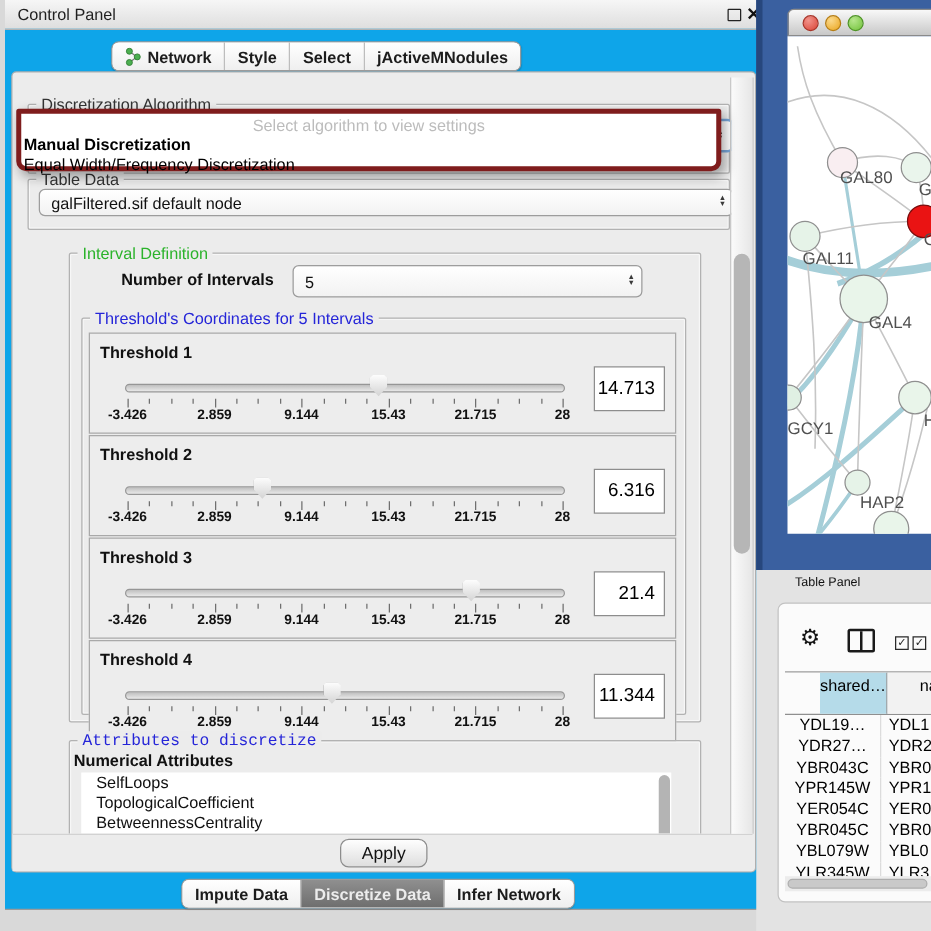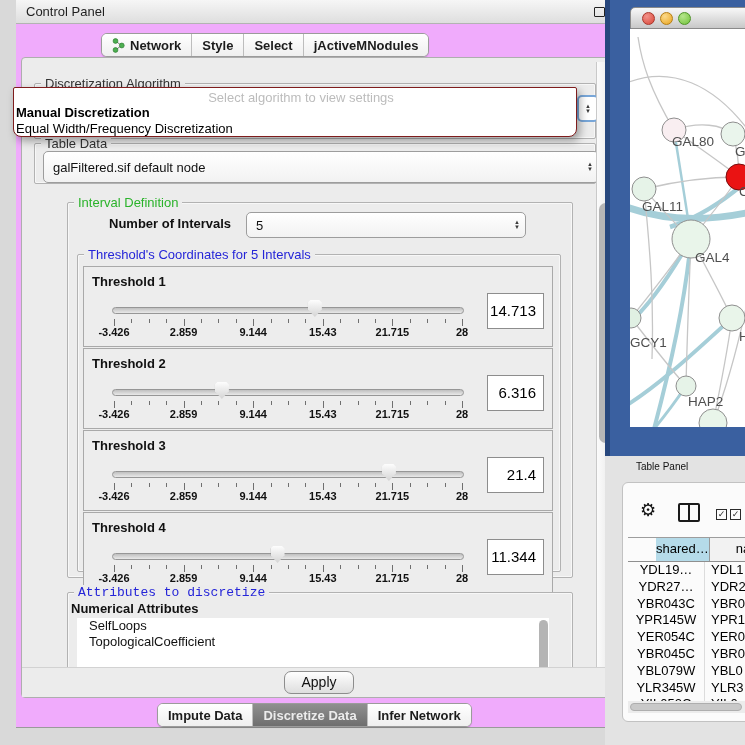--- a/index.html
+++ b/index.html
@@ -5,22 +5,22 @@
   * { margin:0; padding:0; box-sizing:border-box; }
   html,body { background:#cfcfcf; }
   #stage {
     position:relative; width:745px; height:745px; overflow:hidden;
     font-family:"Liberation Sans", sans-serif; background:#d9d9d9;
     -webkit-font-smoothing:antialiased;
   }
   .abs { position:absolute; }
 
   
-  #cp-window { left:16px; top:0; width:604px; height:728px;
-    background:#f0abfc; border-right:1px solid #9a9a9a; border-bottom:1px solid #9a9a9a; }
+  #cp-window { left:4px; top:0; width:604px; height:728px;
+    background:#0ea5e9; border-right:1px solid #9a9a9a; border-bottom:1px solid #9a9a9a; }
   #cp-titlebar { left:0; top:0; width:604px; height:24px;
     background:linear-gradient(#f6f6f6,#dedede); border-bottom:1px solid #b3b3b3; }
   #cp-title { left:10px; top:4px; font-size:13px; color:#1f1f1f; }
   .float-icon { left:578px; top:7px; width:11px; height:10px; border:1.5px solid #222; border-radius:1px; }
   .close-icon { left:593px; top:3px; font-size:14px; font-weight:bold; color:#111; }
 
   
   .seg-bar { display:flex; height:24px; border:1px solid #9b9b9b; border-radius:6px;
     overflow:hidden; background:#fff; box-shadow:0 1px 1px rgba(0,0,0,.15); }
   .seg { display:flex; align-items:center; justify-content:center; gap:5px;
@@ -43,22 +43,22 @@
   
   .combo { position:absolute; background:linear-gradient(#ffffff,#f2f2f2);
     border:1px solid #9d9d9d; border-radius:5px; font-size:13px; color:#111;
     display:flex; align-items:center; }
   .combo .val { flex:1; padding-left:9px; white-space:nowrap; overflow:hidden; }
   .spinner { width:16px; display:flex; flex-direction:column; align-items:center;
     justify-content:center; font-size:6px; line-height:5px; color:#3a3a3a; }
 
   
   #algo-popup { left:13px; top:87px; width:564px; height:50px; background:#fff;
-    border:1px solid #7f1d1d; border-radius:2px 2px 8px 8px;
-    box-shadow:3px 4px 9px rgba(0,0,0,.35); z-index:30;padding-left:6px; }
+    border:4px solid #7f1d1d; border-radius:2px 2px 8px 8px;
+    box-shadow:3px 4px 9px rgba(0,0,0,.35); z-index:30; }
   #popup-placeholder { width:100%; text-align:center; top:2px; font-size:13px; color:#bcbcbc; }
   .popup-item { left:2px; font-size:13px; color:#000; white-space:nowrap; }
 
   
   .th-panel { position:absolute; left:0; width:470px; height:81px;
     border:1px solid #a9a9a9; background:#ededed; }
   .th-label { position:absolute; left:8px; top:7px; font-size:13px; font-weight:bold; color:#111; }
   .th-track { position:absolute; left:28px; top:40px; width:352px; height:7px;
     background:linear-gradient(#bfbfbf,#e9e9e9); border:1px solid #969696; border-radius:4px; }
   .th-thumb { position:absolute; top:33px; width:14px; height:17px;
@@ -105,21 +105,21 @@
   #table-panel-bg { left:605px; top:456px; width:140px; height:289px; background:#e3e3e3; }
   #table-panel-title { left:636px; top:461px; font-size:10px; color:#111; }
   #table-inner { left:622px; top:482px; width:130px; height:240px;
     background:#fbfbfb; border:1px solid #c2c2c2; border-radius:6px; }
   .gear-icon { left:640px; top:499px; font-size:18px; color:#141414; }
   .split-icon { left:678px; top:503px; width:22px; height:19px; border:2px solid #1a1a1a; border-radius:2px; }
   .split-icon::after { content:""; position:absolute; left:8px; top:0; width:2px; height:15px; background:#1a1a1a; }
   .cb-icon { position:absolute; top:509px; width:11px; height:11px; border:1.5px solid #2a2a2a;
     font-size:9px; line-height:9px; text-align:center; color:#2a2a2a; }
   #table-grid { left:628px; top:537px; width:117px; height:164px; overflow:hidden; border-top:1px solid #9d9d9d; }
-  .t-header { display:flex; height:24px; border-bottom:1px solid #8f8f8f;padding-left:28px; }
+  .t-header { display:flex; height:34px; border-bottom:1px solid #8f8f8f;padding-left:28px; }
   .t-hcell { font-size:13px; color:#000; line-height:22px; }
   .t-hcell.c1 { width:77px; background:#b5dbe9; text-align:center; border-right:1px solid #9a9a9a; }
   .t-hcell.c2 { width:40px; background:#f2f2f2; padding-left:26px; overflow:hidden; }
   .t-row { display:flex; height:16.8px; }
   .t-cell { font-size:13px; color:#000; line-height:16.8px; white-space:nowrap; }
   .t-cell.c1 { width:77px; text-align:center; border-right:1px solid #dcdcdc; }
   .t-cell.c2 { width:40px; padding-left:6px; overflow:hidden; }
   #h-scroll-track { left:628px; top:701px; width:117px; height:12px; background:#ececec; }
   #h-scroll-thumb { left:630px; top:703px; width:112px; height:8px; background:#c9c9c9; border:1px solid #aeaeae; border-radius:4px; }
 
@@ -170,21 +170,21 @@
       <div class="abs" style="left:556px;top:38px;width:22px;height:27px;background:#fff;border:2px solid #78a6d8;border-radius:5px;">
         <div class="spinner" style="width:100%;height:100%;">
           <span>▲</span>
             <span>▼</span>
         </div>
       </div>
 
       <div class="groupbox" style="left:13px;top:86px;width:562px;height:41px;">
         <span class="group-title" style="left:6px;top:-8px;color:#333;">Table Data</span>
       </div>
-      <div class="combo" style="left:22px;top:94px;width:556px;height:32px;">
+      <div class="combo" style="left:22px;top:94px;width:556px;height:22px;">
         <span class="val">galFiltered.sif default node</span>
         <span class="spinner">
           <span>▲</span>
             <span>▼</span>
         </span>
       </div>
 
       <div class="groupbox" style="left:46px;top:145px;width:506px;height:376px;">
         <span class="group-title" style="left:6px;top:-8px;color:#2bb32b;">Interval Definition</span>
       </div>
@@ -335,20 +335,21 @@
           </div>
         </div>
 
       <div class="groupbox" style="left:46px;top:535px;width:506px;height:130px;">
         <span class="group-title" style="left:6px;top:-8px;color:#2525d8;font-family:Liberation Mono, monospace;">Attributes to discretize</span>
       </div>
       <div class="abs" style="left:50px;top:544px;font-size:13px;font-weight:bold;color:#111;">Numerical Attributes</div>
       <div class="abs" id="attr-list" style="top:561px;">
           <div class="attr-item">SelfLoops</div>
           <div class="attr-item">TopologicalCoefficient</div>
+          <div class="attr-item">BetweennessCentrality</div>
         </div>
       <div class="abs" id="attr-scroll-thumb" style="top:563px;"></div>
     </div>
 
     <div class="abs" id="cp-footer"></div>
     <div class="abs" id="apply-btn">Apply</div>
 
     <div class="abs" id="main-scroll-track"></div>
     <div class="abs" id="main-scroll-thumb"></div>
 

